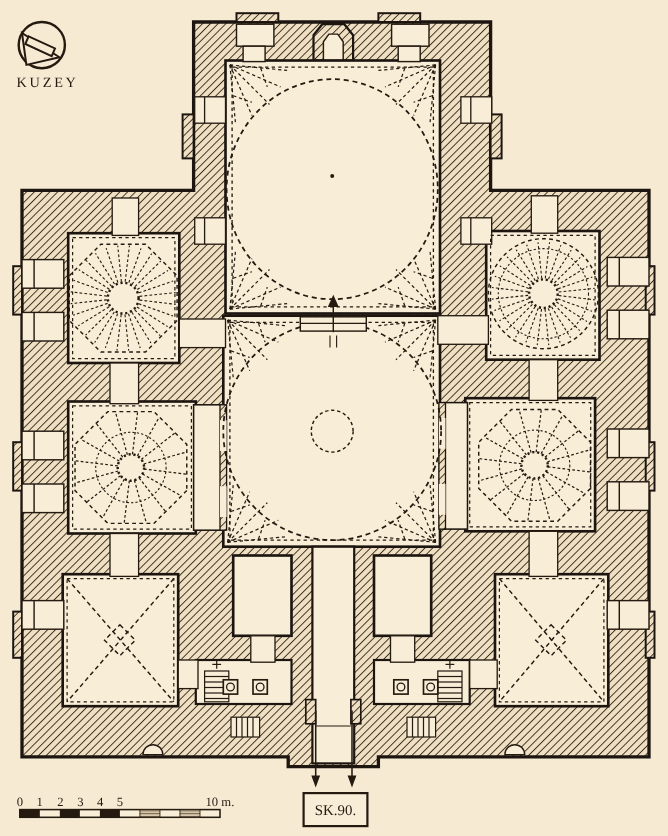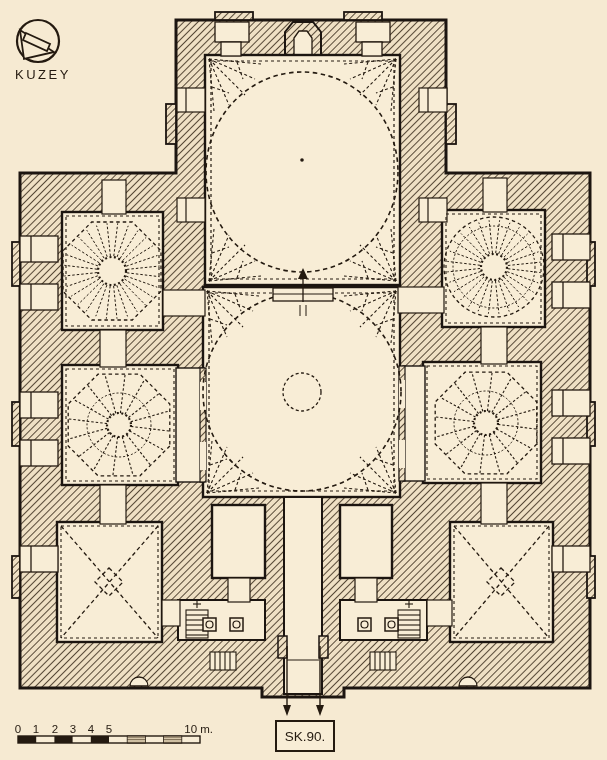--- a/index.html
+++ b/index.html
@@ -1,17 +1,17 @@
 <!DOCTYPE html>
 <html><head>
 <meta charset="utf-8">
 <style>
   html,body{margin:0;padding:0;background:#f6ead2;}
   #stage{position:relative;width:607px;height:760px;background:#f6ead2;overflow:hidden;
-         font-family:Liberation Sans, sans-serif;}
+         font-family:Liberation Serif, serif;}
   svg{display:block;}
   text{fill:#241a10;}
 </style>
 </head>
 <body>
 
 <div id="stage">
 <svg width="607" height="760" viewBox="0 0 607 760">
   <defs>
     <pattern id="hatch" patternUnits="userSpaceOnUse" width="5" height="5" patternTransform="rotate(45)">

